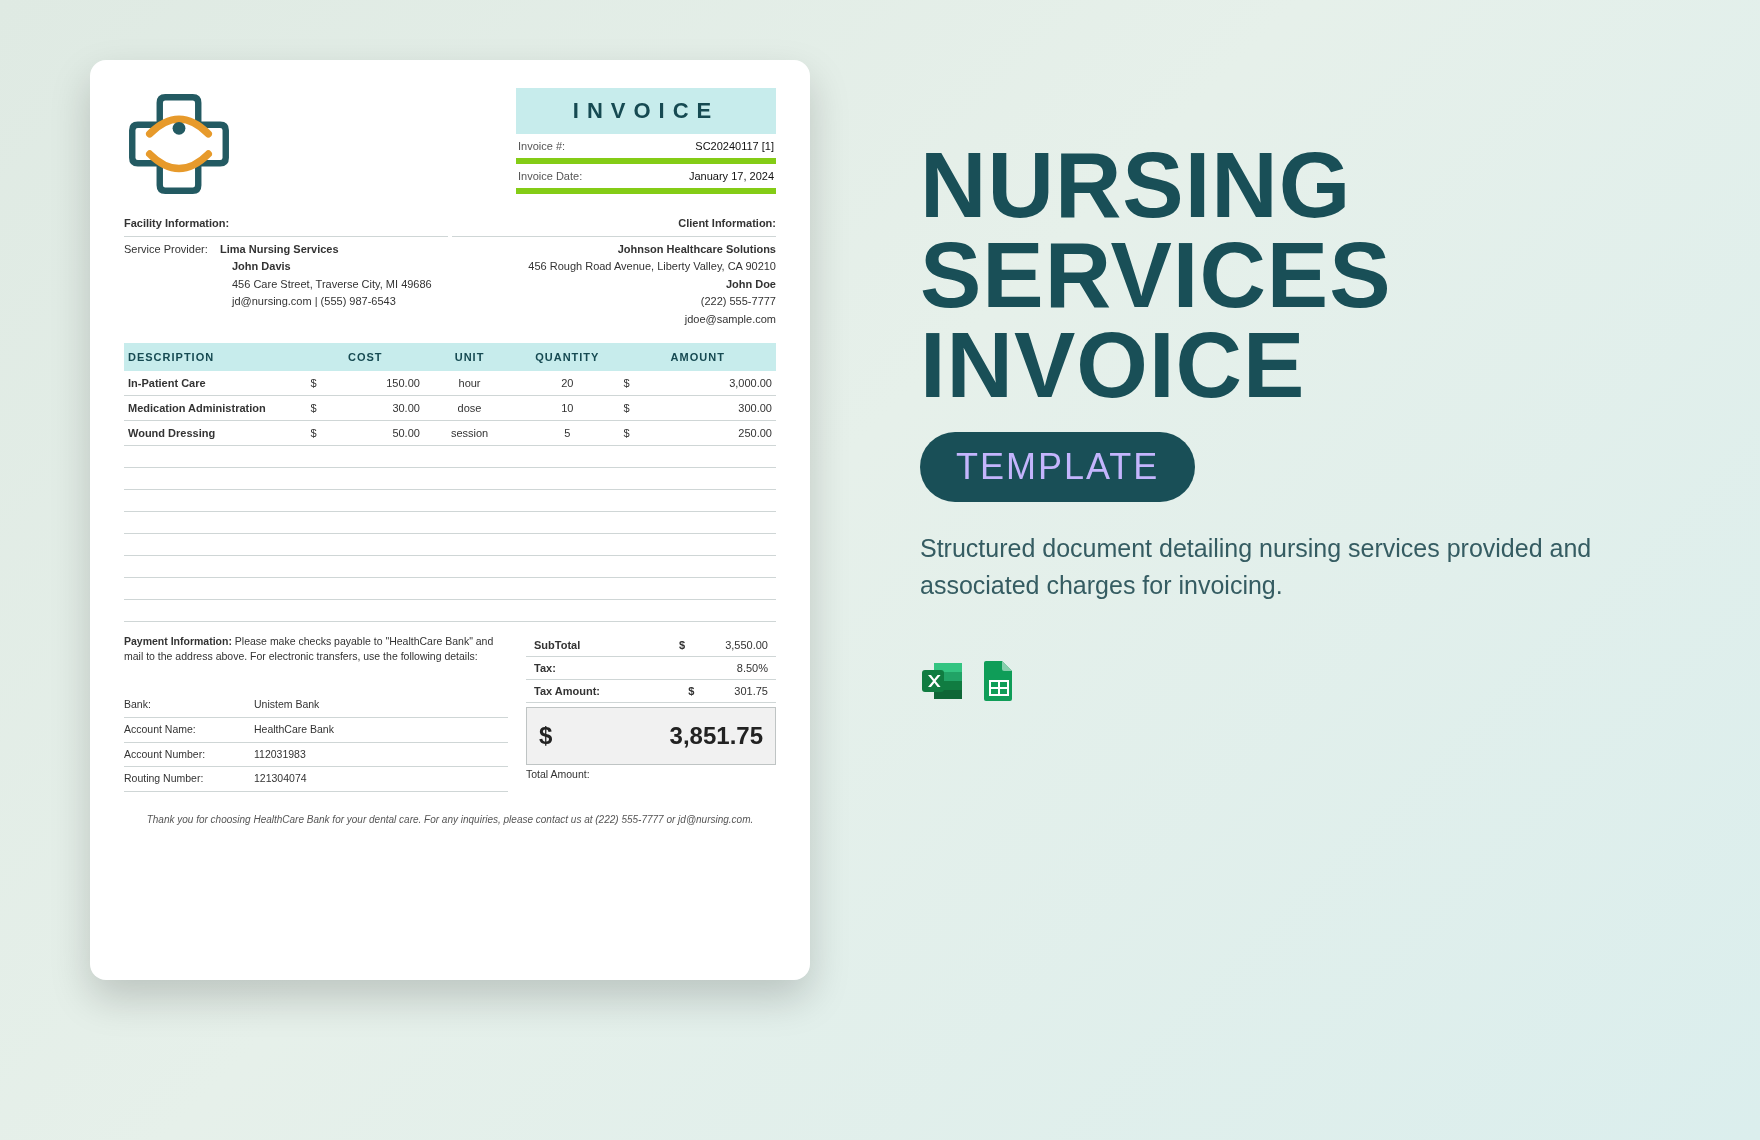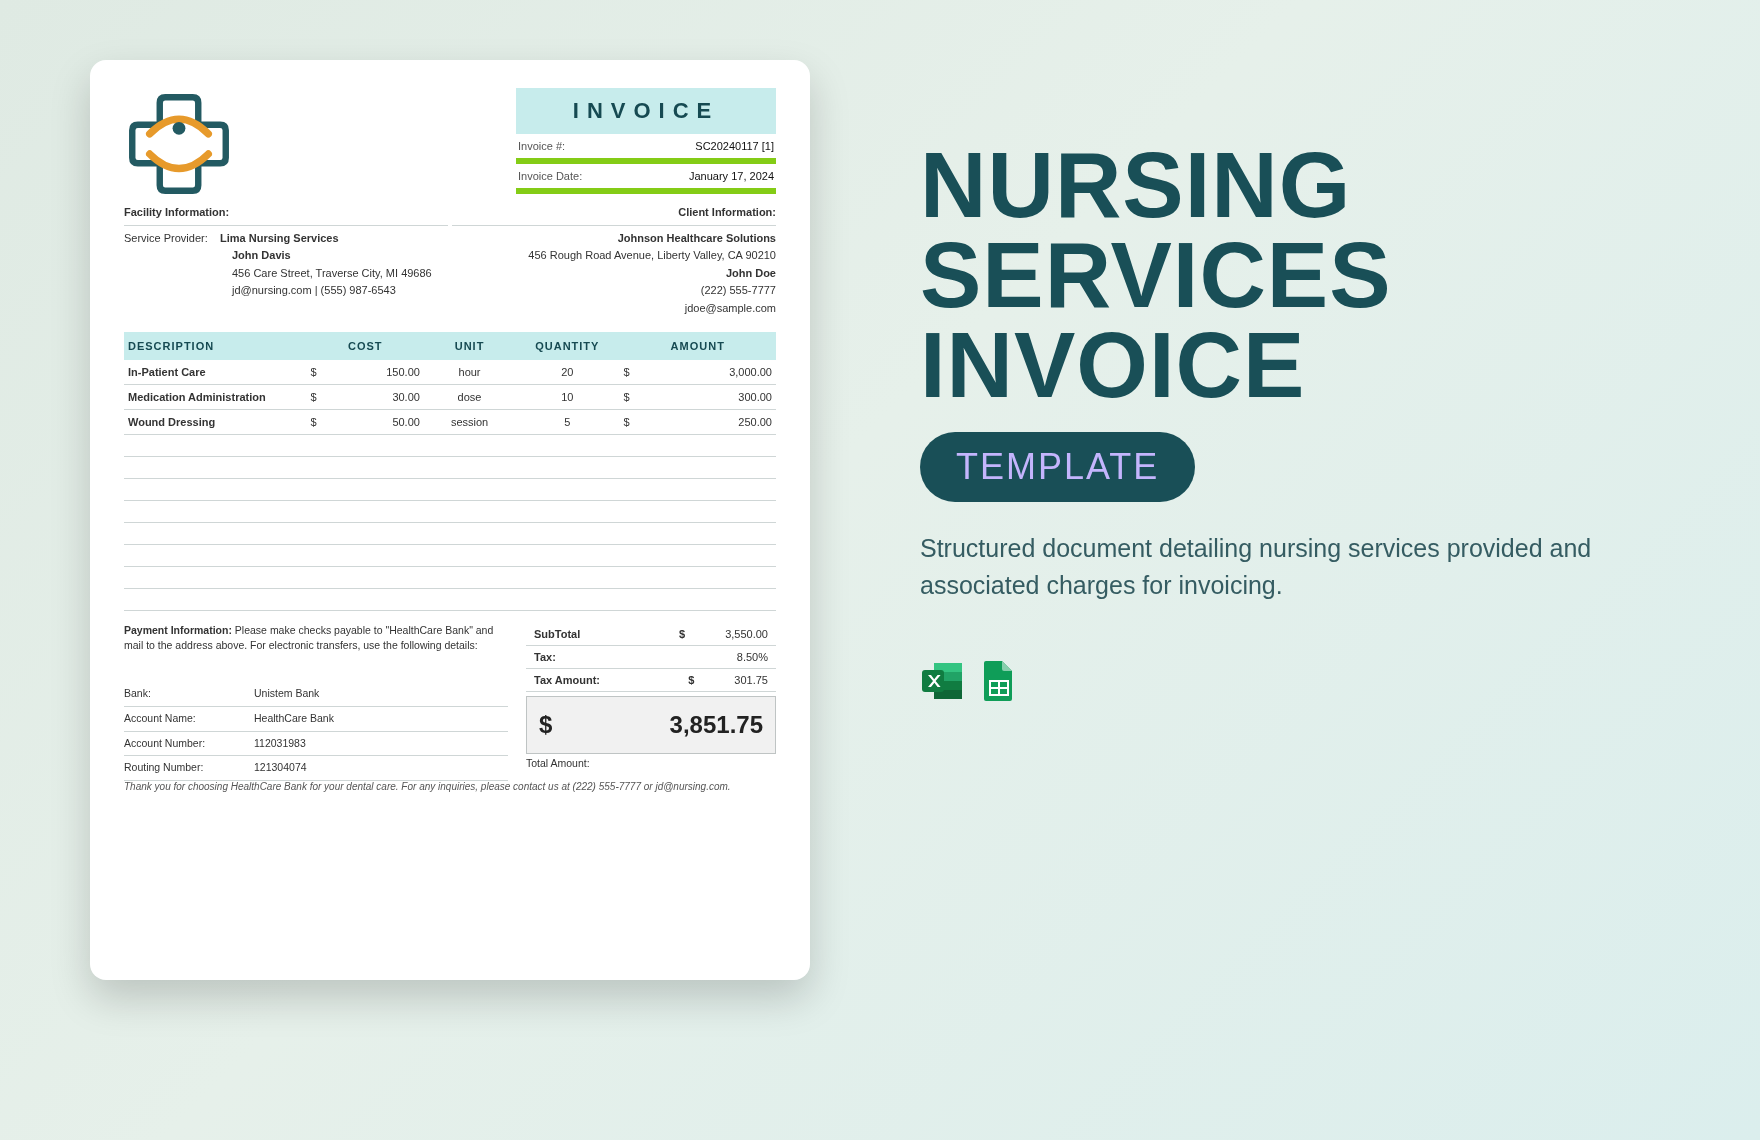--- a/index.html
+++ b/index.html
@@ -4,21 +4,21 @@
 <style>
   *{box-sizing:border-box;margin:0;padding:0}
   body{font-family:Arial,Helvetica,sans-serif;width:1760px;height:1140px;background:linear-gradient(135deg,#dfeae3 0%,#e6f0ea 45%,#dbeeed 100%);display:flex;align-items:flex-start;padding:60px 90px}
   .card{background:#fff;border-radius:16px;box-shadow:0 18px 40px rgba(0,0,0,.18);width:720px;height:920px;padding:28px 34px;color:#333}
   .inv-head{display:flex;justify-content:space-between;align-items:flex-start}
   .logo{width:110px;height:110px}
   .inv-box{width:260px}
   .inv-title{background:#c7ecec;text-align:center;padding:10px 0;letter-spacing:8px;font-weight:700;font-size:22px;color:#164a52}
   .meta-row{display:flex;justify-content:space-between;border-bottom:6px solid #84cc16;padding:6px 2px;font-size:11px;color:#555}
   .meta-row span:last-child{color:#111}
-  .info{display:flex;justify-content:space-between;margin-top:6px;gap:4px}
+  .info{display:flex;justify-content:space-between;margin-top:17px;gap:4px}
   .info-col{flex:1;font-size:11px;line-height:1.6;color:#333}
   .info-col b{font-size:11px}
   .info-col.right{text-align:right}
   .info-label{font-weight:700;border-bottom:1px solid #cfd6d6;padding-bottom:3px;margin-bottom:4px;font-size:11px}
   table.items{width:100%;border-collapse:collapse;margin-top:14px;font-size:11px}
   table.items th{background:#c7ecec;color:#164a52;font-weight:700;letter-spacing:1px;text-align:center;padding:8px 4px;font-size:11px}
   table.items td{border-bottom:1px solid #cfd6d6;padding:6px 4px;text-align:center}
   table.items td:first-child{text-align:left;font-weight:600}
   table.items td.r{text-align:right}
   .blank td{height:22px}
@@ -26,21 +26,21 @@
   .pay{flex:1;font-size:10.5px;line-height:1.5;color:#333}
   .pay-title{font-weight:700}
   .bank{margin-top:28px;width:100%;font-size:10.5px}
   .bank div{display:flex;border-bottom:1px solid #cfd6d6;padding:4px 0}
   .bank div span:first-child{width:130px;color:#333}
   .totals{width:250px;font-size:11px}
   .tot-row{display:flex;justify-content:space-between;border-bottom:1px solid #cfd6d6;padding:5px 8px}
   .tot-row span:first-child{font-weight:700}
   .grand{border:1px solid #bfc4c4;background:#f1f1f1;display:flex;justify-content:space-between;align-items:center;padding:14px 12px;margin-top:4px;font-size:24px;font-weight:700;color:#222}
   .grand-label{font-size:10.5px;color:#333;margin-top:3px}
-  .footer{text-align:left;font-size:10px;font-style:italic;color:#555;}
+  .footer{text-align:center;font-size:10px;font-style:italic;color:#555;margin-top:22px}
   .right-side{margin-left:110px;width:680px;padding-top:80px}
   .title{font-family:Impact,'Arial Black',sans-serif;font-size:92px;line-height:.98;color:#194f57;letter-spacing:1px;font-weight:800}
   .pill{display:inline-block;background:#194f57;color:#c4b5fd;border-radius:999px;padding:14px 36px;font-family:Impact,'Arial Black',sans-serif;font-size:36px;letter-spacing:2px;margin-top:22px}
   .desc{font-size:25px;color:#355c62;margin-top:28px;line-height:1.45}
   .icons{display:flex;gap:12px;margin-top:56px}
   .app-icon{width:44px;height:44px;border-radius:6px}
 </style>
 </head>
 <body>
 

